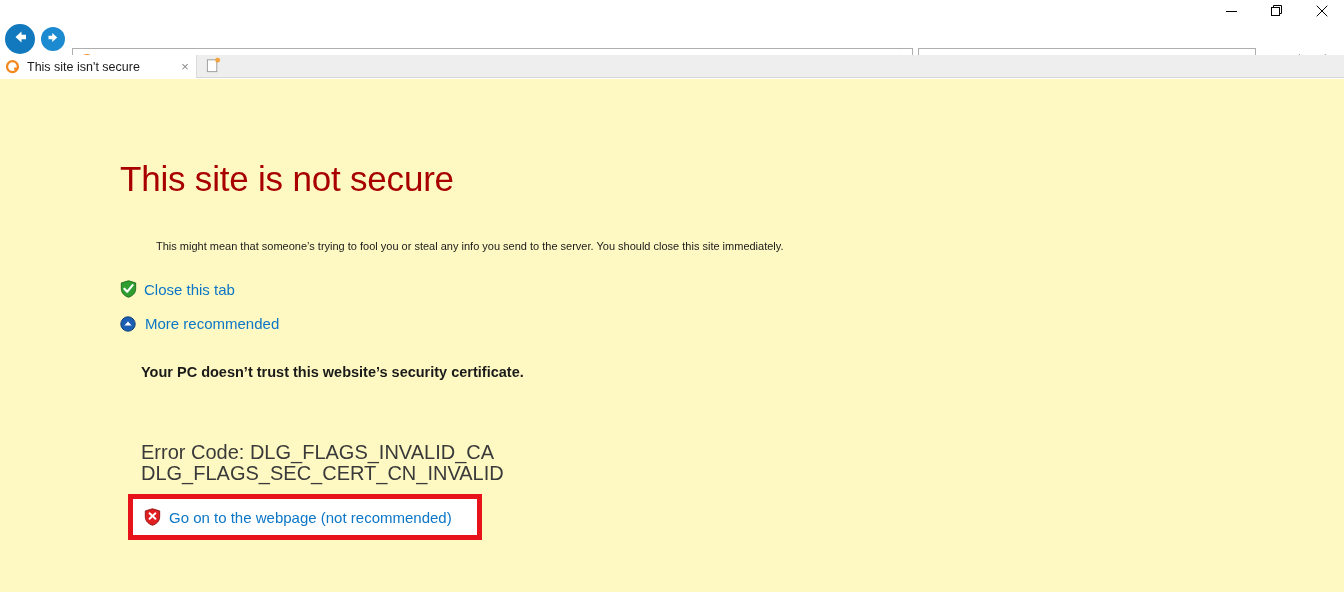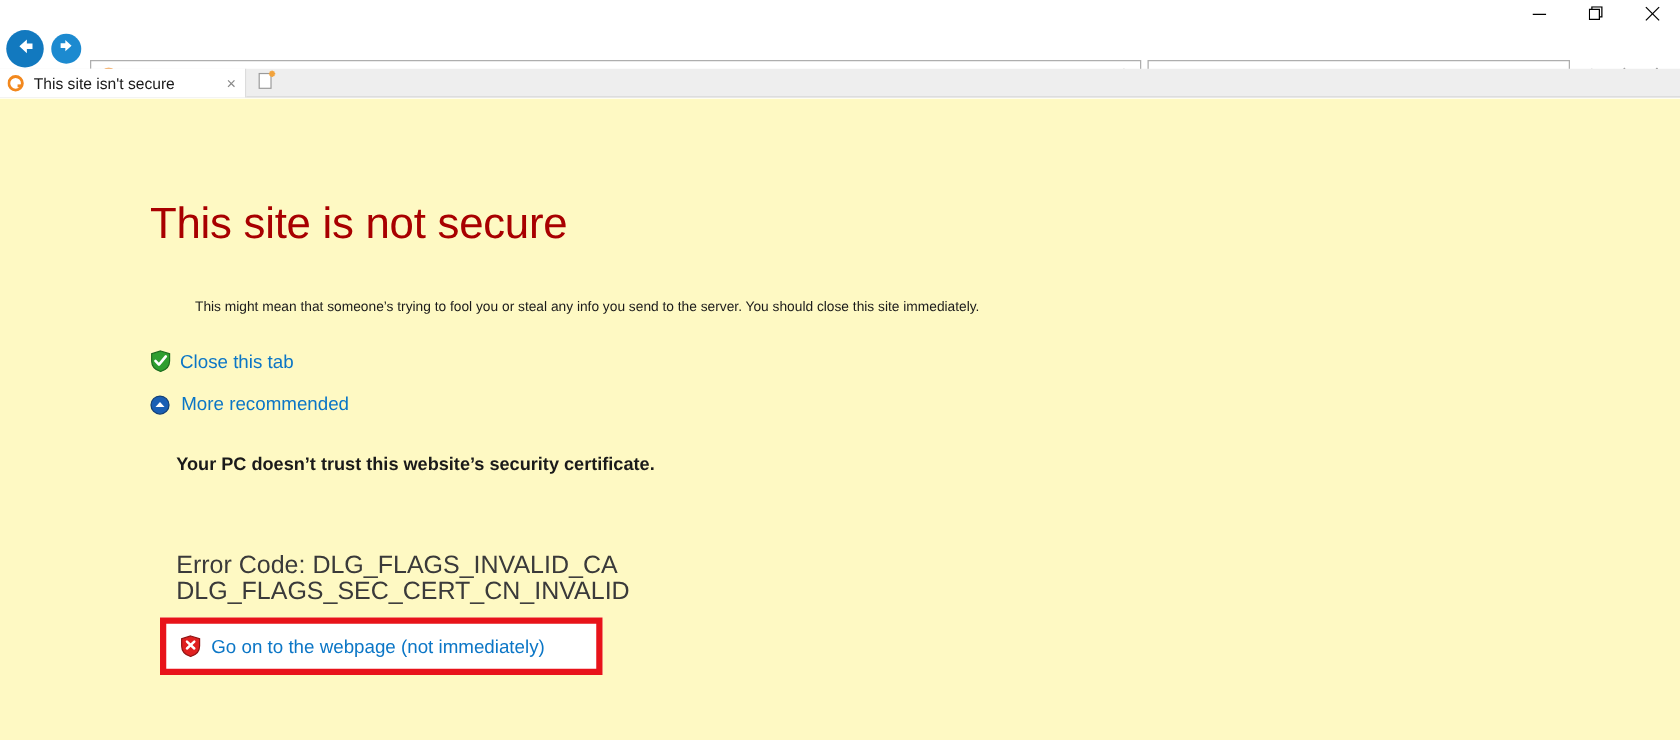--- a/index.html
+++ b/index.html
@@ -337,17 +337,17 @@
     <div class="goon-box">
       <span class="goon-icon">
         <svg width="17" height="18" viewBox="0 0 18 19">
           <path d="M9 0.8 L16.6 3.1 L16.6 9.2 C16.6 13.8 13.2 16.9 9 18.2 C4.8 16.9 1.4 13.8 1.4 9.2 L1.4 3.1 Z" fill="#e02020" stroke="#8f1313" stroke-width="1"></path>
           <g stroke="#ffffff" stroke-width="2.1" stroke-linecap="round">
             <line x1="5.9" y1="5.6" x2="12.1" y2="11.4"></line>
             <line x1="12.1" y1="5.6" x2="5.9" y2="11.4"></line>
           </g>
         </svg>
       </span>
-      <span class="goon-text">Go on to the webpage (not immediately)</span>
+      <span class="goon-text">Go on to the webpage (not recommended)</span>
     </div>
 
   </div>
 </div>
 
 </body></html>

